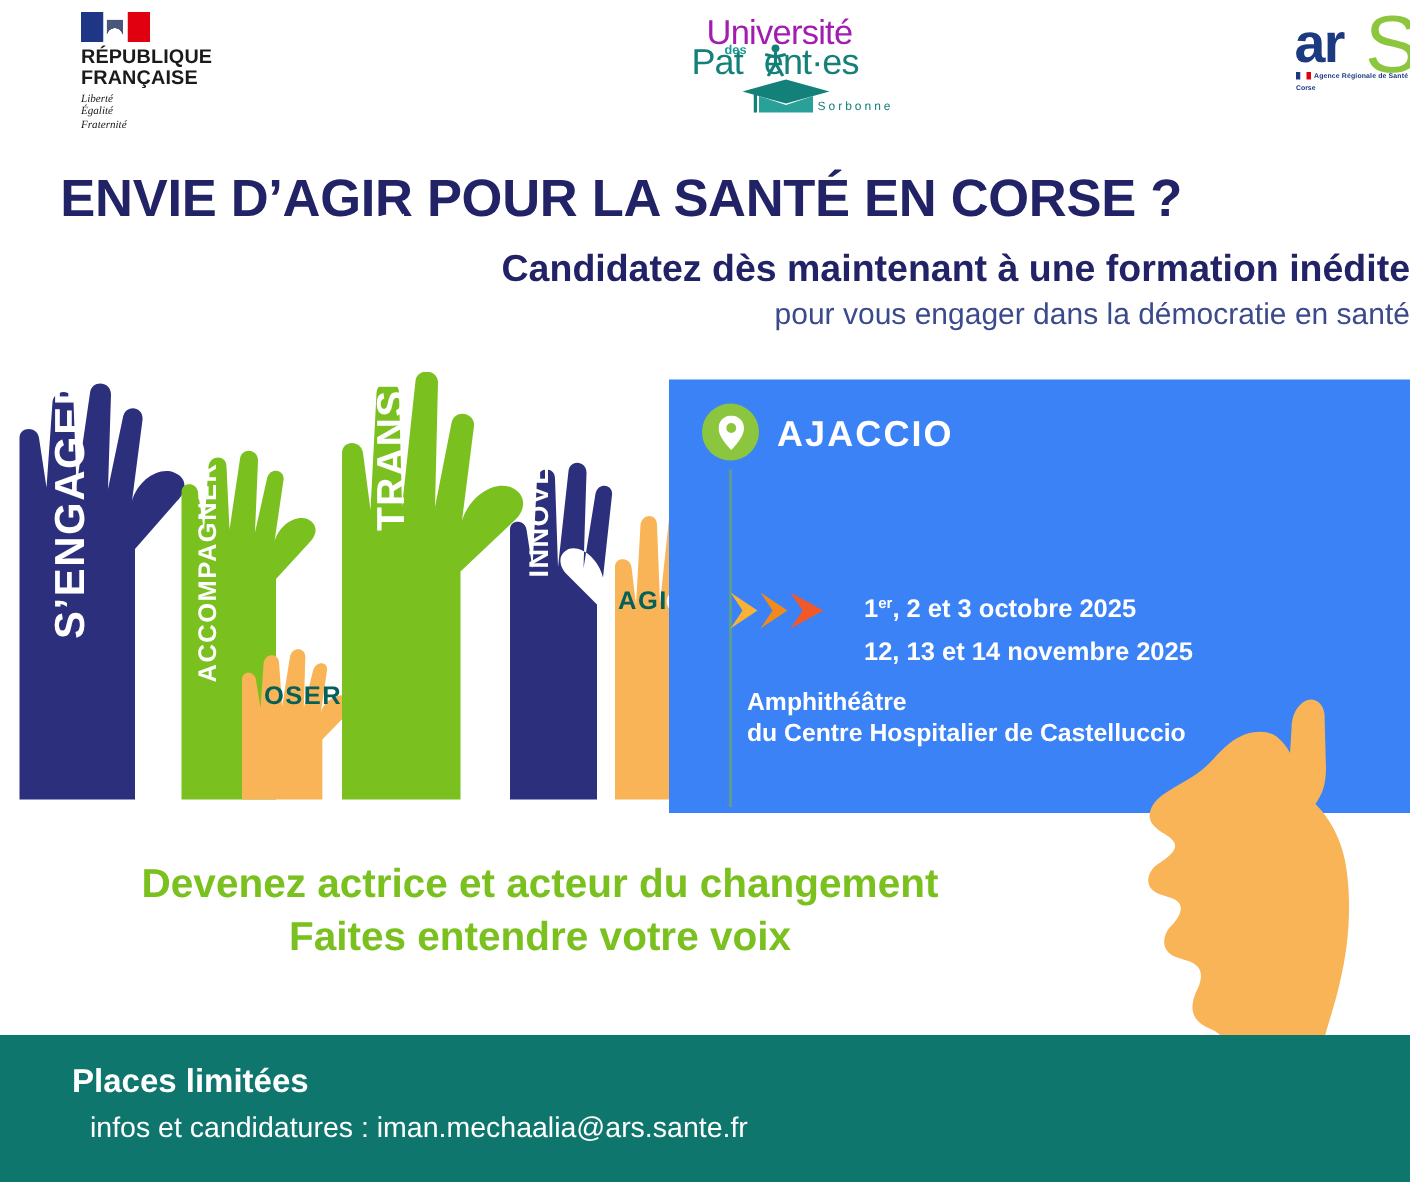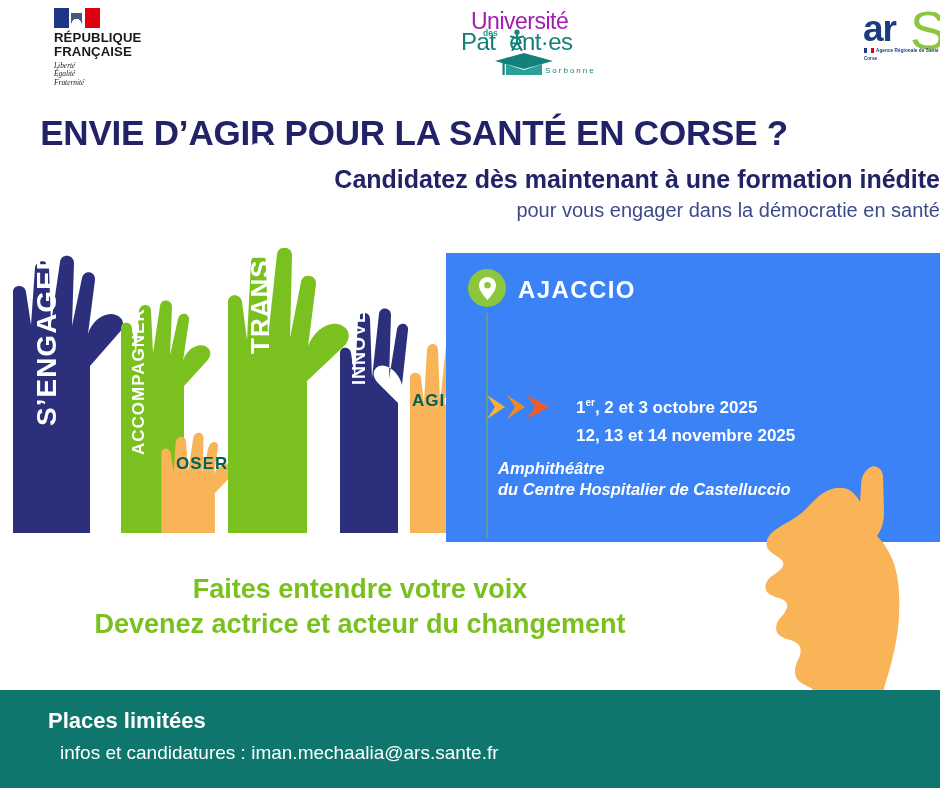--- a/index.html
+++ b/index.html
@@ -100,21 +100,21 @@
     position:absolute;left:52px;top:61px;width:430px;
     font-size:16.5px;font-weight:700;line-height:20.5px;color:#ffffff;
   }
   .arrows{position:absolute;left:40px;top:140px;width:70px;height:28px;}
   .dates{
     position:absolute;left:130px;top:136px;
     font-size:17px;font-weight:700;line-height:28px;color:#ffffff;
   }
   .venue{
     position:absolute;left:52px;top:205px;
-    font-size:16.5px;font-weight:700;line-height:21px;color:#ffffff;font-style:italic;
+    font-size:16.5px;font-weight:700;line-height:21px;color:#ffffff;
   }
 
   
   .corsica{position:absolute;left:741px;top:450px;width:190px;height:338px;}
 
   
   .slogan{
     position:absolute;left:0;top:572px;width:720px;text-align:center;
     font-size:27px;font-weight:700;color:#7ac01e;line-height:35px;
   }
@@ -270,22 +270,22 @@
              C52 189 43 190 38 185 C33 180 35 172 40 167
              C45 162 48 156 45 152 C41 147 32 148 27 143
              C22 138 25 130 31 126 C38 121 44 117 42 112
              C40 107 31 105 27 99 C23 93 27 85 34 80
              C44 73 56 68 64 60 C72 52 78 44 88 40
              C96 37 104 37 110 41 C114 44 117 48 119 52
              L120 36 C120 26 124 21 128 18 Z" fill="#f9b457"></path>
   </svg>
 
   <div class="slogan">
+    <div>Devenez actrice et acteur du changement</div>
     <div>Faites entendre votre voix</div>
-    <div>Devenez actrice et acteur du changement</div>
   </div>
 
   <div class="footer">
     <div class="f1">Places limitées</div>
     <div class="f2">infos et candidatures : iman.mechaalia@ars.sante.fr</div>
   </div>
 
 </div>
 
 </body></html>

